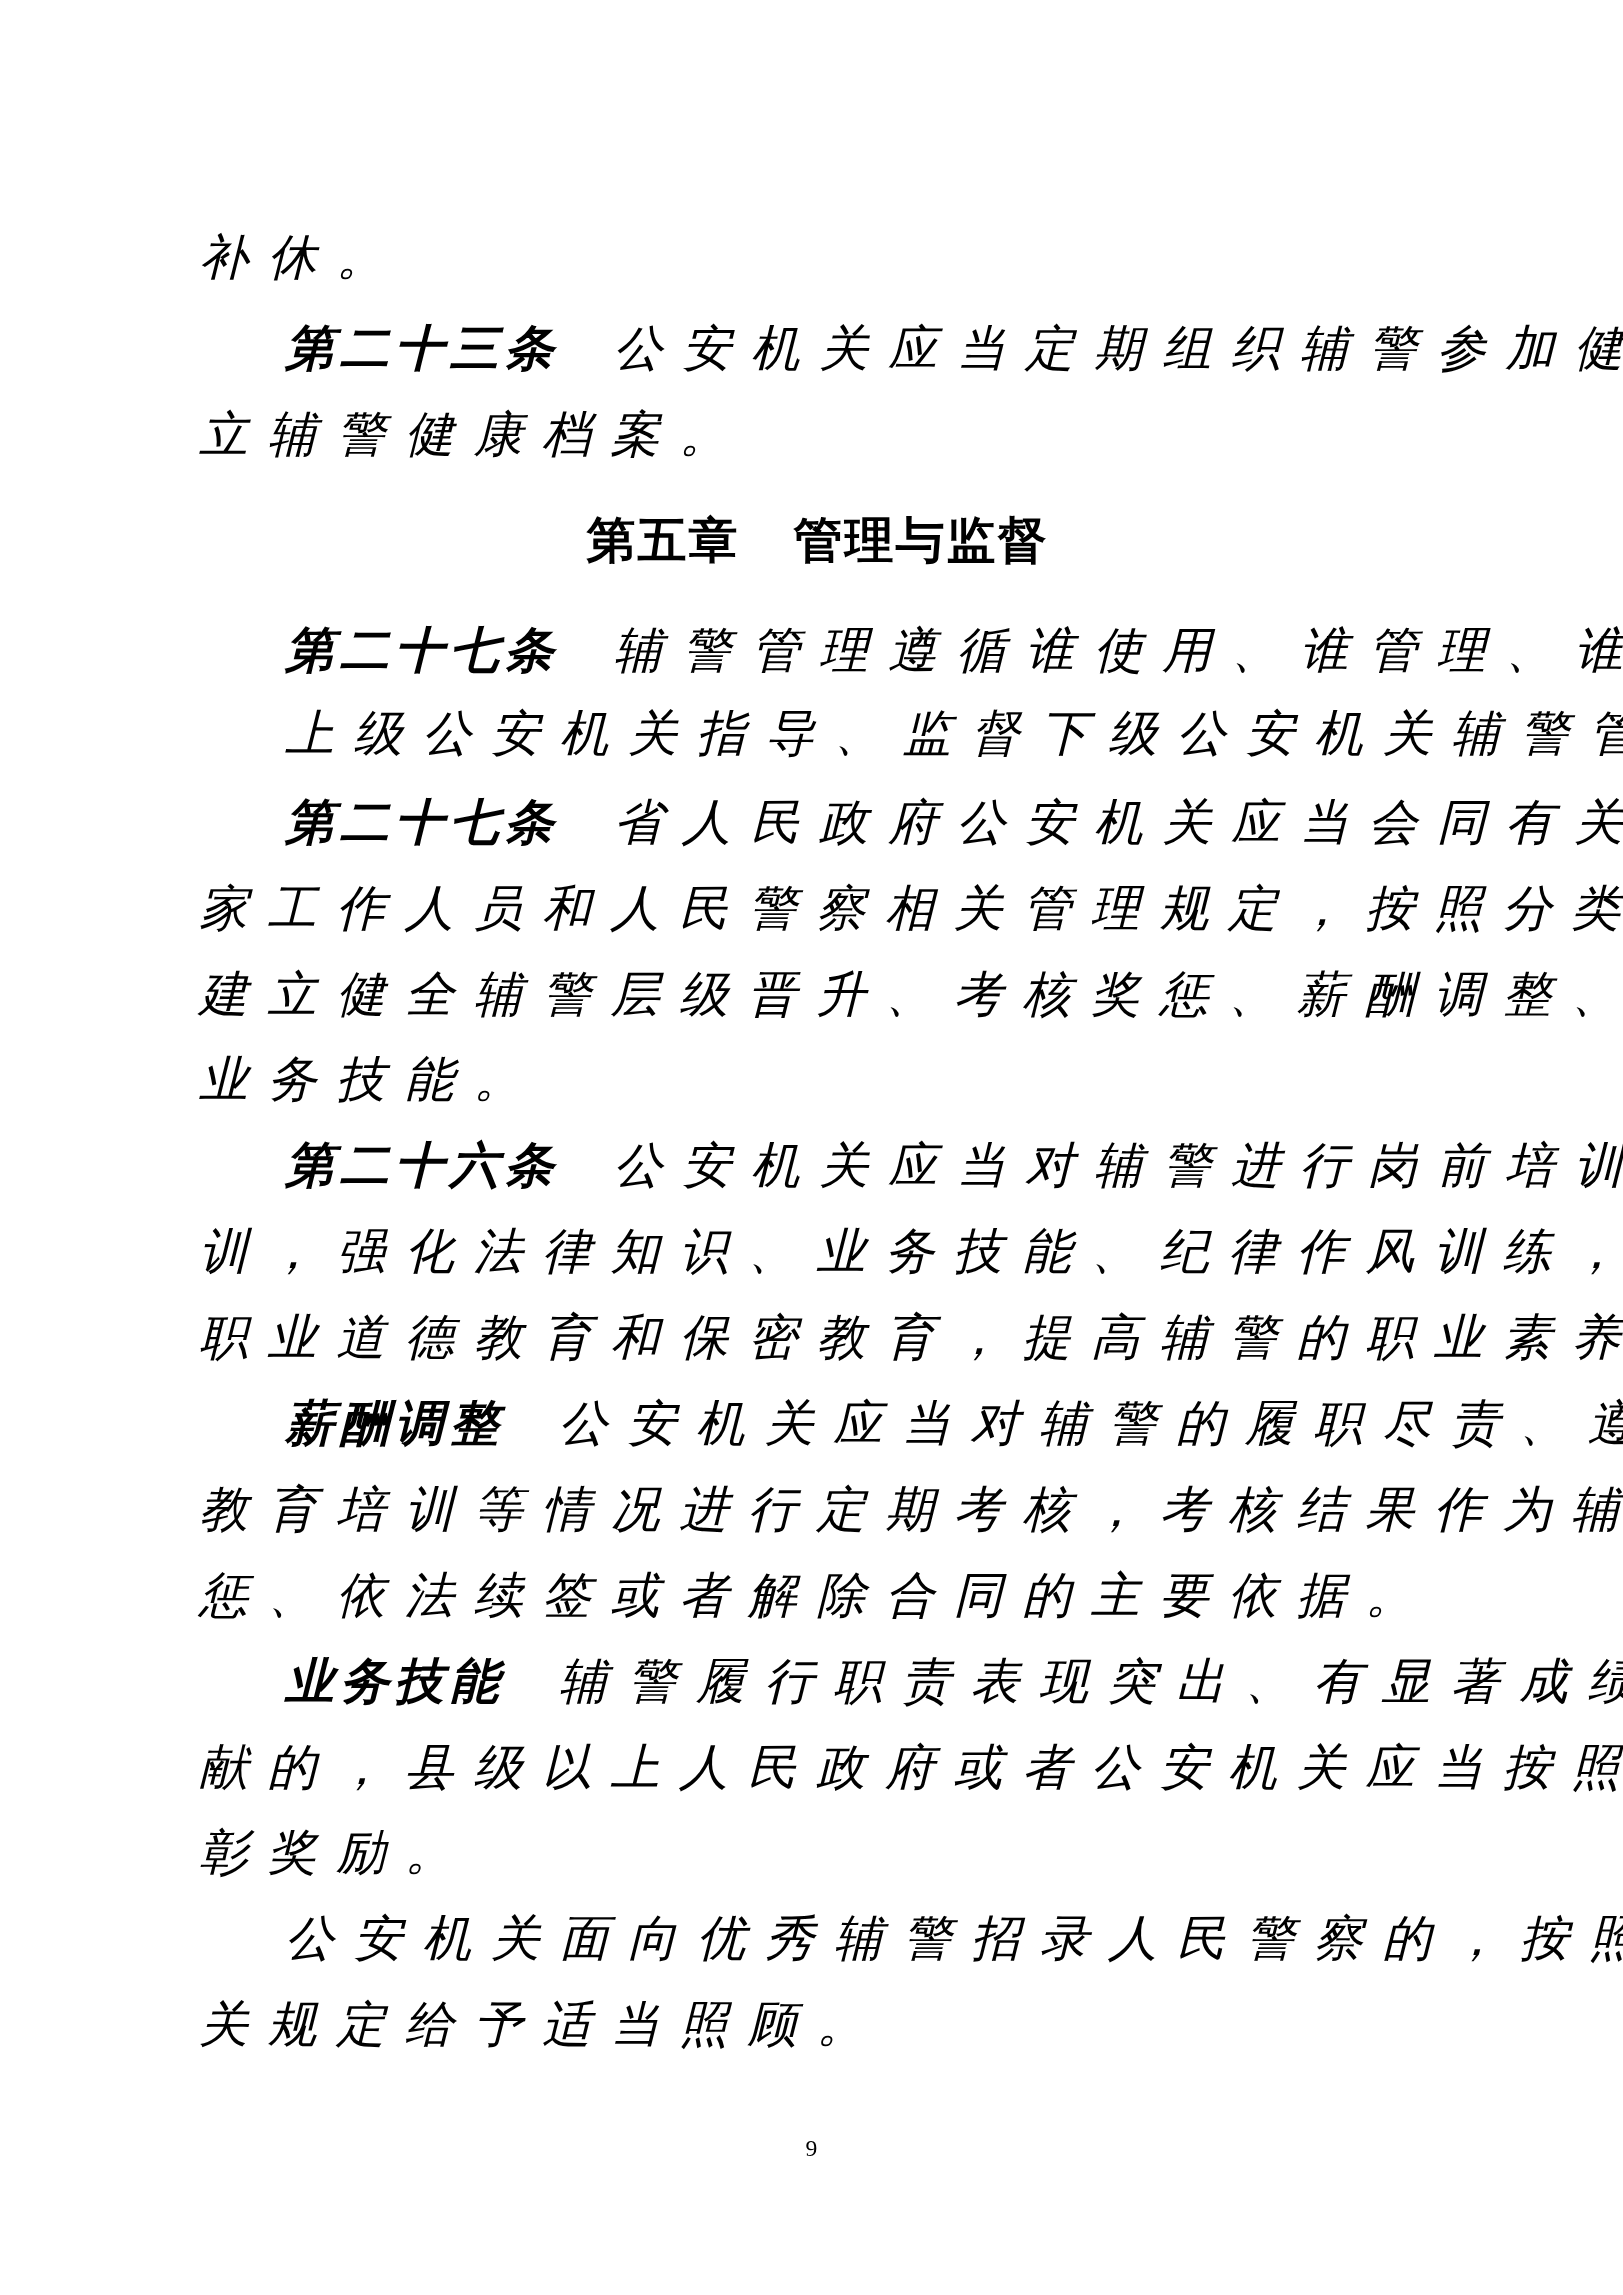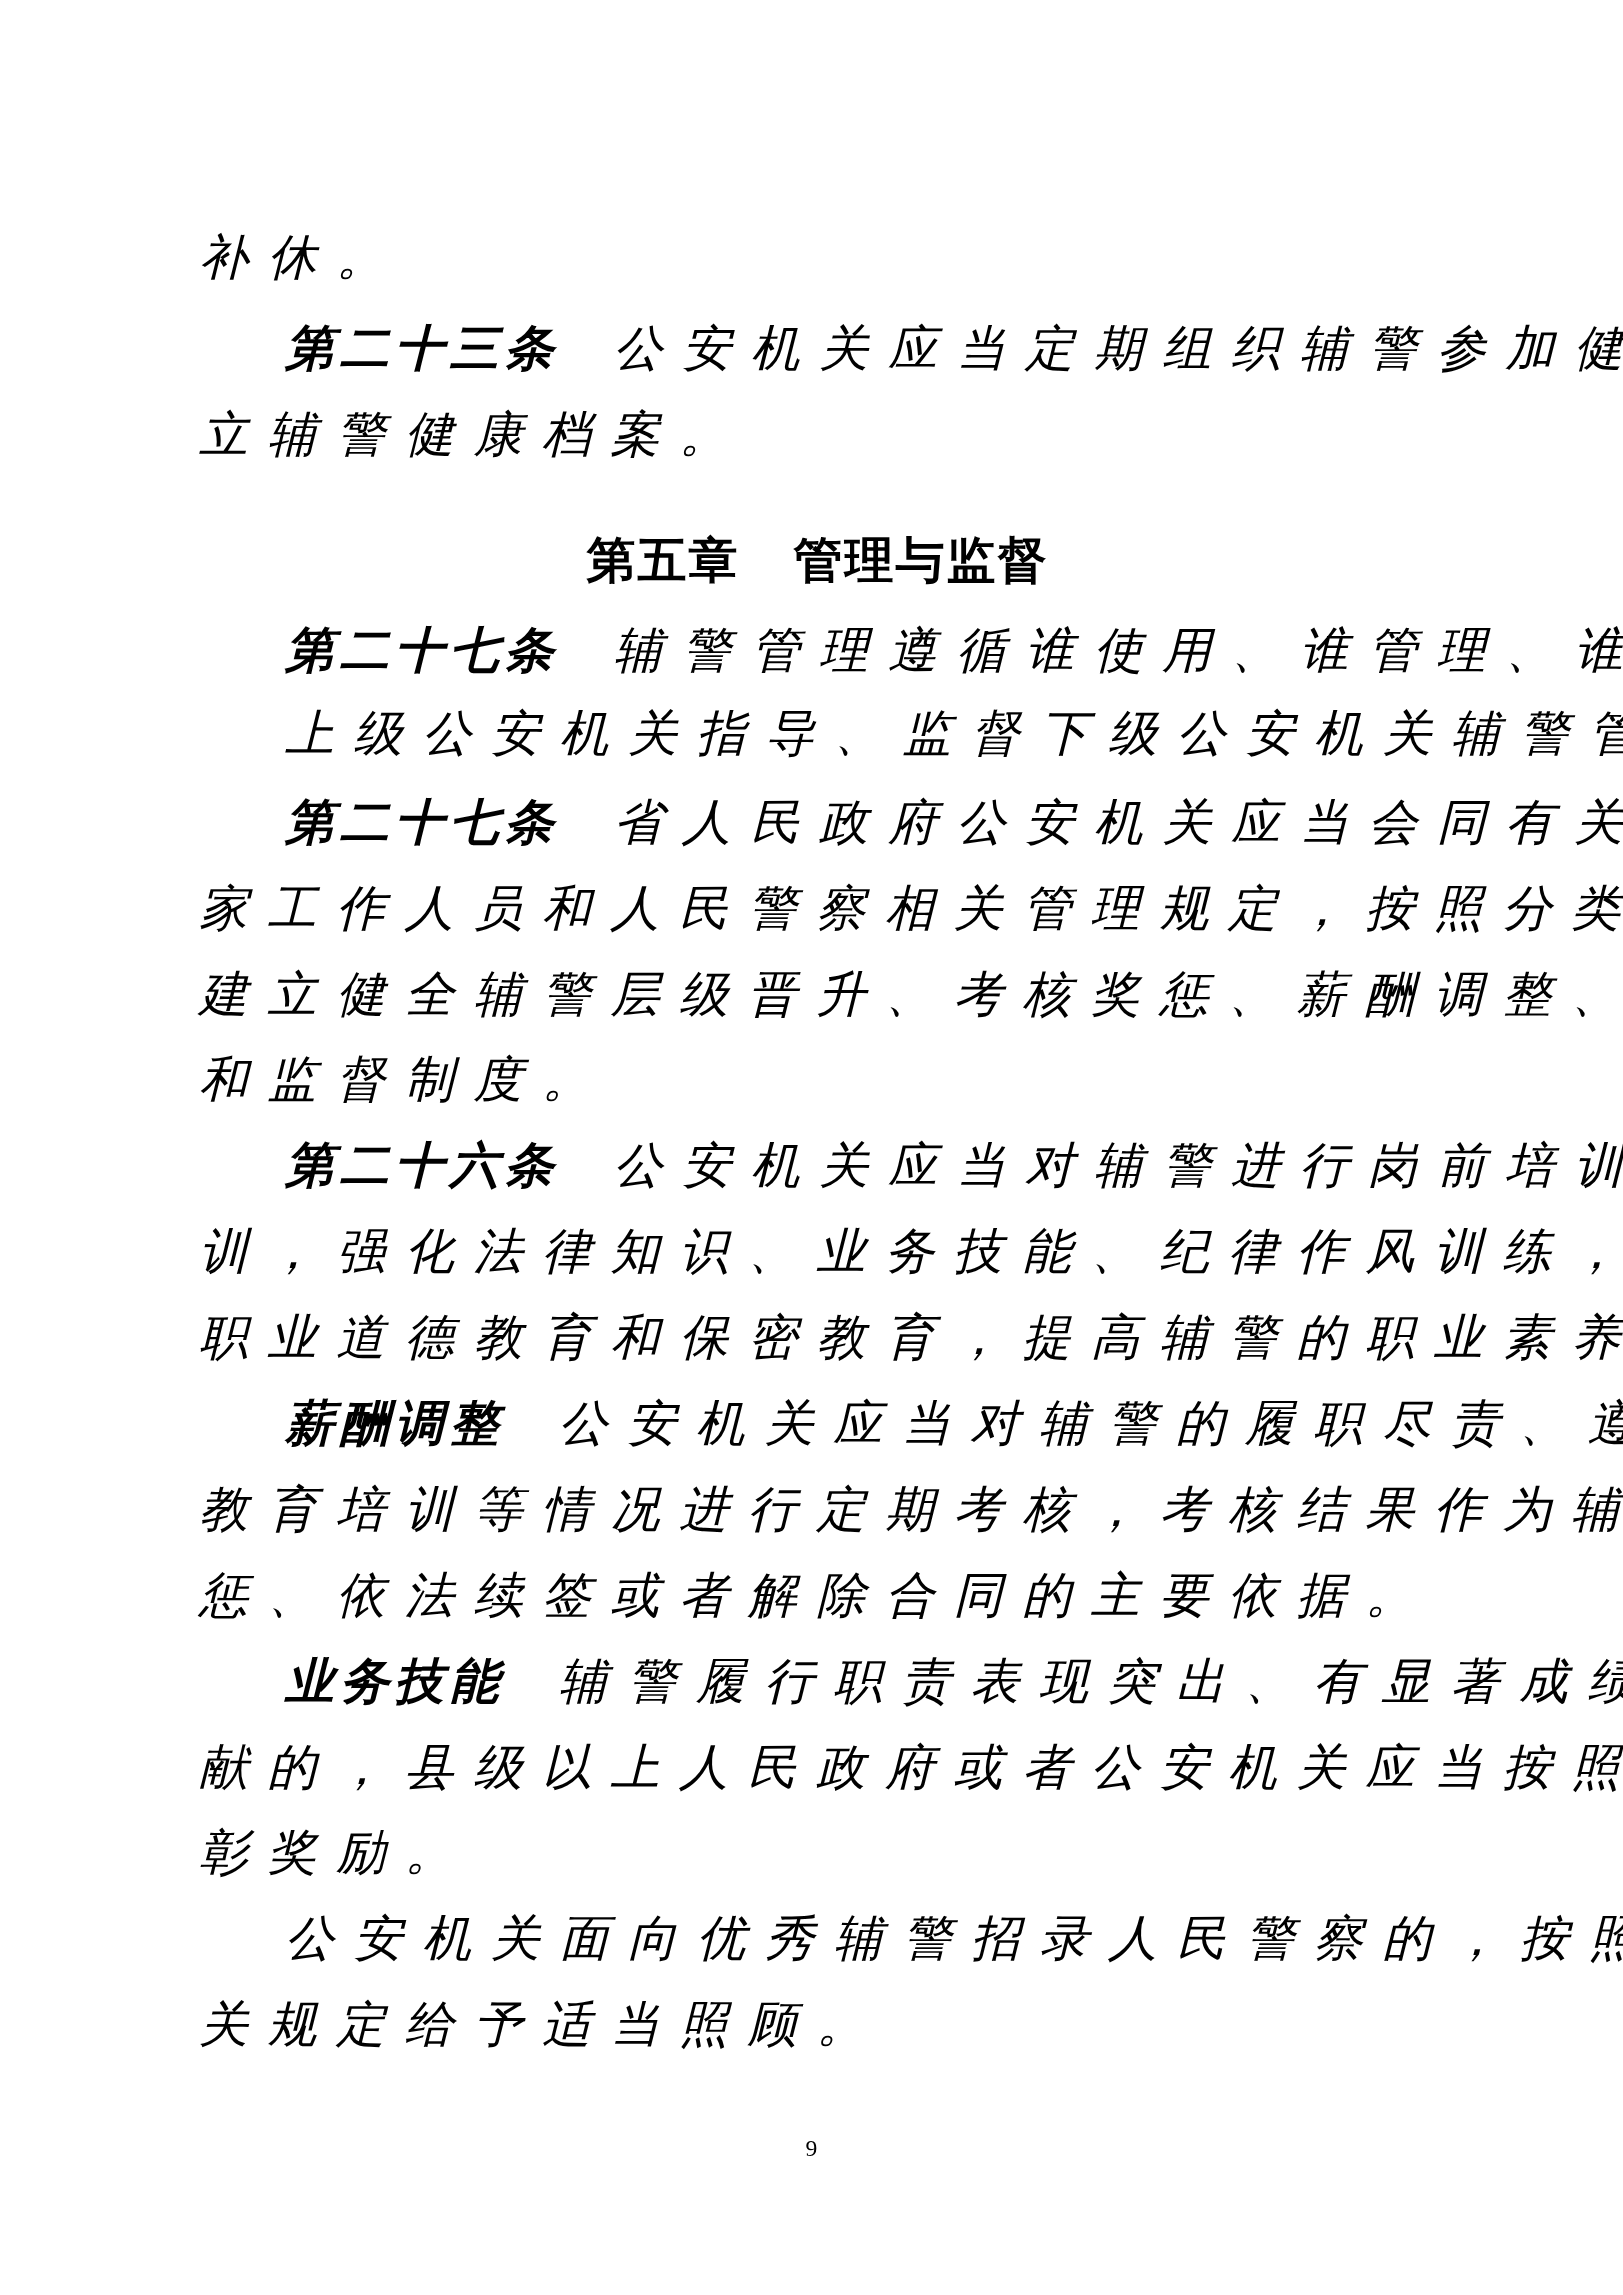--- a/index.html
+++ b/index.html
@@ -6,21 +6,21 @@
   body { width:1623px; height:2295px; position:relative; overflow:hidden;
          font-family:"DejaVu Serif","Liberation Serif",serif; color:#000; }
   .page { position:absolute; left:199px; top:0; width:1237px; }
   .line { position:absolute; left:0; white-space:nowrap; font-size:49px;
           letter-spacing:19.6px; line-height:69px;font-style:italic; }
   .indent { left:86px; }
   .art { font-family:"DejaVu Sans","Liberation Sans",sans-serif; font-weight:bold; letter-spacing:5.9px; }
   .gap { display:inline-block; width:54px; }
   .chapter { position:absolute; left:0; width:1237px; text-align:center; font-size:49px;
              line-height:69px; font-family:"DejaVu Sans","Liberation Sans",sans-serif;
-             font-weight:bold; letter-spacing:2px;margin-top:20px; }
+             font-weight:bold; letter-spacing:2px; }
   .pagenum { position:absolute; left:0; width:1623px; text-align:center; top:2135px;
              font-size:23.6px; font-family:"Liberation Serif","DejaVu Serif",serif; }
 </style>
 </head>
 <body>
 
 <div class="page">
   <div class="line" style="top:223px">补休。</div>
 
   <div class="line indent" style="top:314px">
@@ -35,21 +35,21 @@
   <div class="line indent" style="top:616px">
     <span class="art">第二十七条</span><span class="gap"></span><span>辅警管理遵循谁使用、谁管理、谁负责的原则。</span>
   </div>
   <div class="line indent" style="top:699px">上级公安机关指导、监督下级公安机关辅警管理工作。</div>
 
   <div class="line indent" style="top:788px">
     <span class="art">第二十七条</span><span class="gap"></span><span>省人民政府公安机关应当会同有关部门参照国</span>
   </div>
   <div class="line" style="top:874px">家工作人员和人民警察相关管理规定，按照分类分级管理的要求，</div>
   <div class="line" style="top:960px">建立健全辅警层级晋升、考核奖惩、薪酬调整、教育培训等管理</div>
-  <div class="line" style="top:1045px">和监督制度。</div>
+  <div class="line" style="top:1045px">业务技能。</div>
 
   <div class="line indent" style="top:1131px">
     <span class="art">第二十六条</span><span class="gap"></span><span>公安机关应当对辅警进行岗前培训和定期培</span>
   </div>
   <div class="line" style="top:1217px">训，强化法律知识、业务技能、纪律作风训练，加强忠诚教育、</div>
   <div class="line" style="top:1303px">职业道德教育和保密教育，提高辅警的职业素养和专业水平。</div>
 
   <div class="line indent" style="top:1389px">
     <span class="art">薪酬调整</span><span class="gap"></span><span>公安机关应当对辅警的履职尽责、遵章守纪、</span>
   </div>

